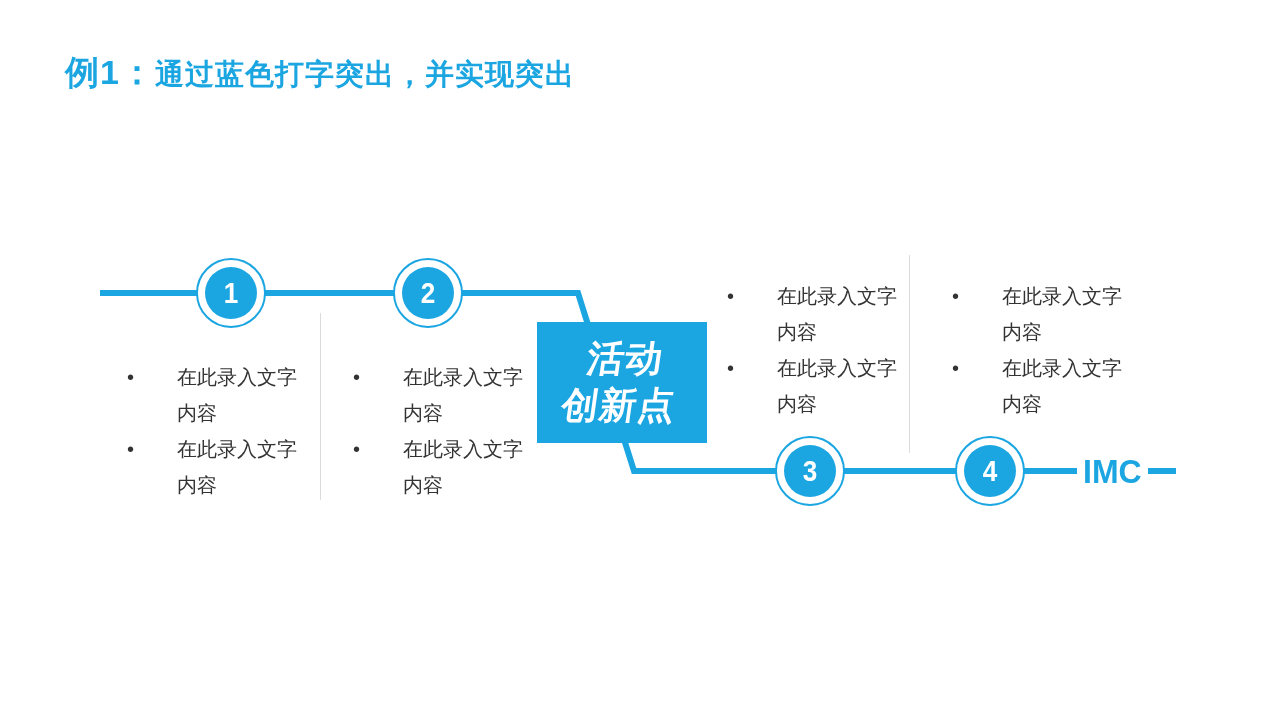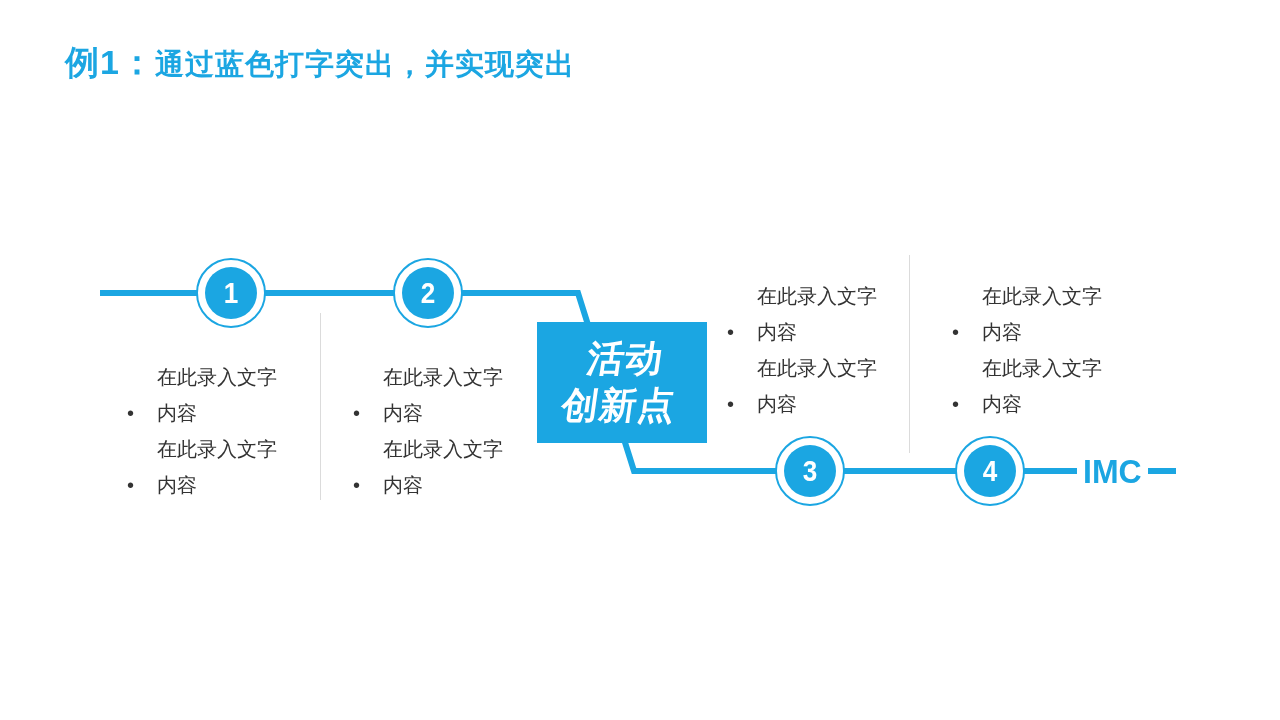--- a/index.html
+++ b/index.html
@@ -12,21 +12,21 @@
   html, body {
     width: 1280px; height: 720px;
     background: #ffffff;
     overflow: hidden;
     font-family: "Liberation Sans", "DejaVu Sans", sans-serif;
   }
   .slide { position: relative; width: 1280px; height: 720px; background: #fff; }
 
   
   .title {
-    position: absolute; left: 65px; top: 40px;
+    position: absolute; left: 65px; top: 50px;
     color: var(--accent); font-weight: bold;
     display: flex; align-items: baseline; white-space: nowrap;
   }
   .title-prefix { font-size: 34px; letter-spacing: 1px; }
   .title-text   { font-size: 29px; letter-spacing: 1px; }
 
   
   .timeline-svg { position: absolute; left: 0; top: 0; width: 1280px; height: 720px; }
   .timeline-svg .blue-line { stroke: var(--accent); stroke-width: 6; fill: none; stroke-linejoin: miter; }
 
@@ -67,21 +67,21 @@
     transform: skewX(-8deg);
     letter-spacing: 1px;
   }
 
   
   .bullets { position: absolute; font-size: 20px; line-height: 36px; color: var(--body-text); }
   .bullets.col1 { left: 127px; top: 359px; }
   .bullets.col2 { left: 353px; top: 359px; }
   .bullets.col3 { left: 727px; top: 278px; }
   .bullets.col4 { left: 952px; top: 278px; }
-  .bullet-item { display: flex; align-items: flex-end; }
+  .bullet-item { display: flex; align-items: flex-start; gap: 20px; }
   .bullet-item .marker { width: 30px; flex: 0 0 30px; }
   .bullet-item .marker::before { content: "\2022"; font-size: 20px; color: var(--body-text); }
   .bullet-item .btext { width: 126px; }
 
   
   .imc-label {
     position: absolute; left: 1083px; top: 453px;
     color: var(--accent); font-weight: bold; font-size: 32px;
     transform: scaleY(1.05); letter-spacing: 0px;
     line-height: 36px;

